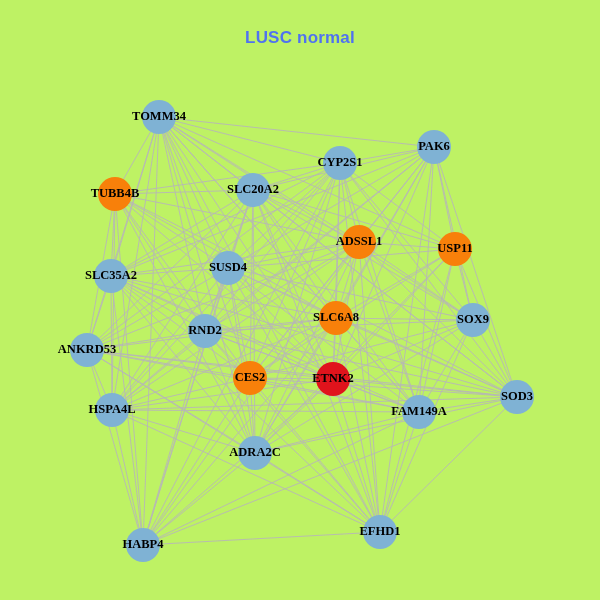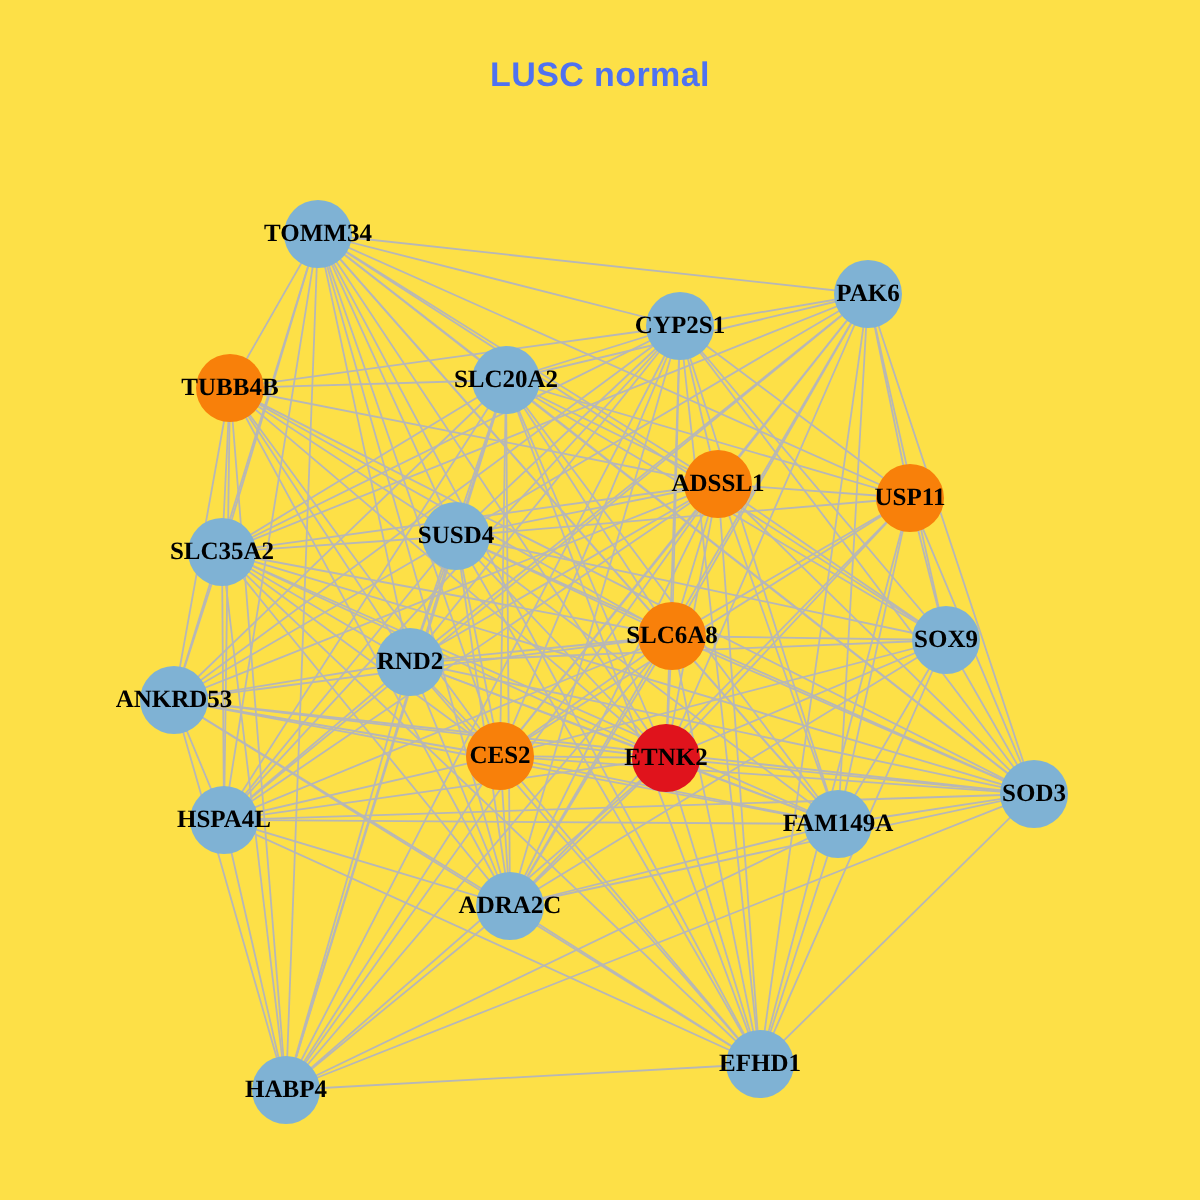--- a/index.html
+++ b/index.html
@@ -4,21 +4,21 @@
 <style>
   html, body {
     margin: 0;
     padding: 0;
     background: #ffffff;
   }
   #app {
     position: relative;
     width: 600px;
     height: 600px;
-    background: #fde047;
+    background: #bef264;
     overflow: hidden;
     font-family: "Liberation Sans", sans-serif;
   }
   #title {
     position: absolute;
     top: 28px;
     left: 0;
     width: 600px;
     text-align: center;
     font-family: "Liberation Sans", sans-serif;

